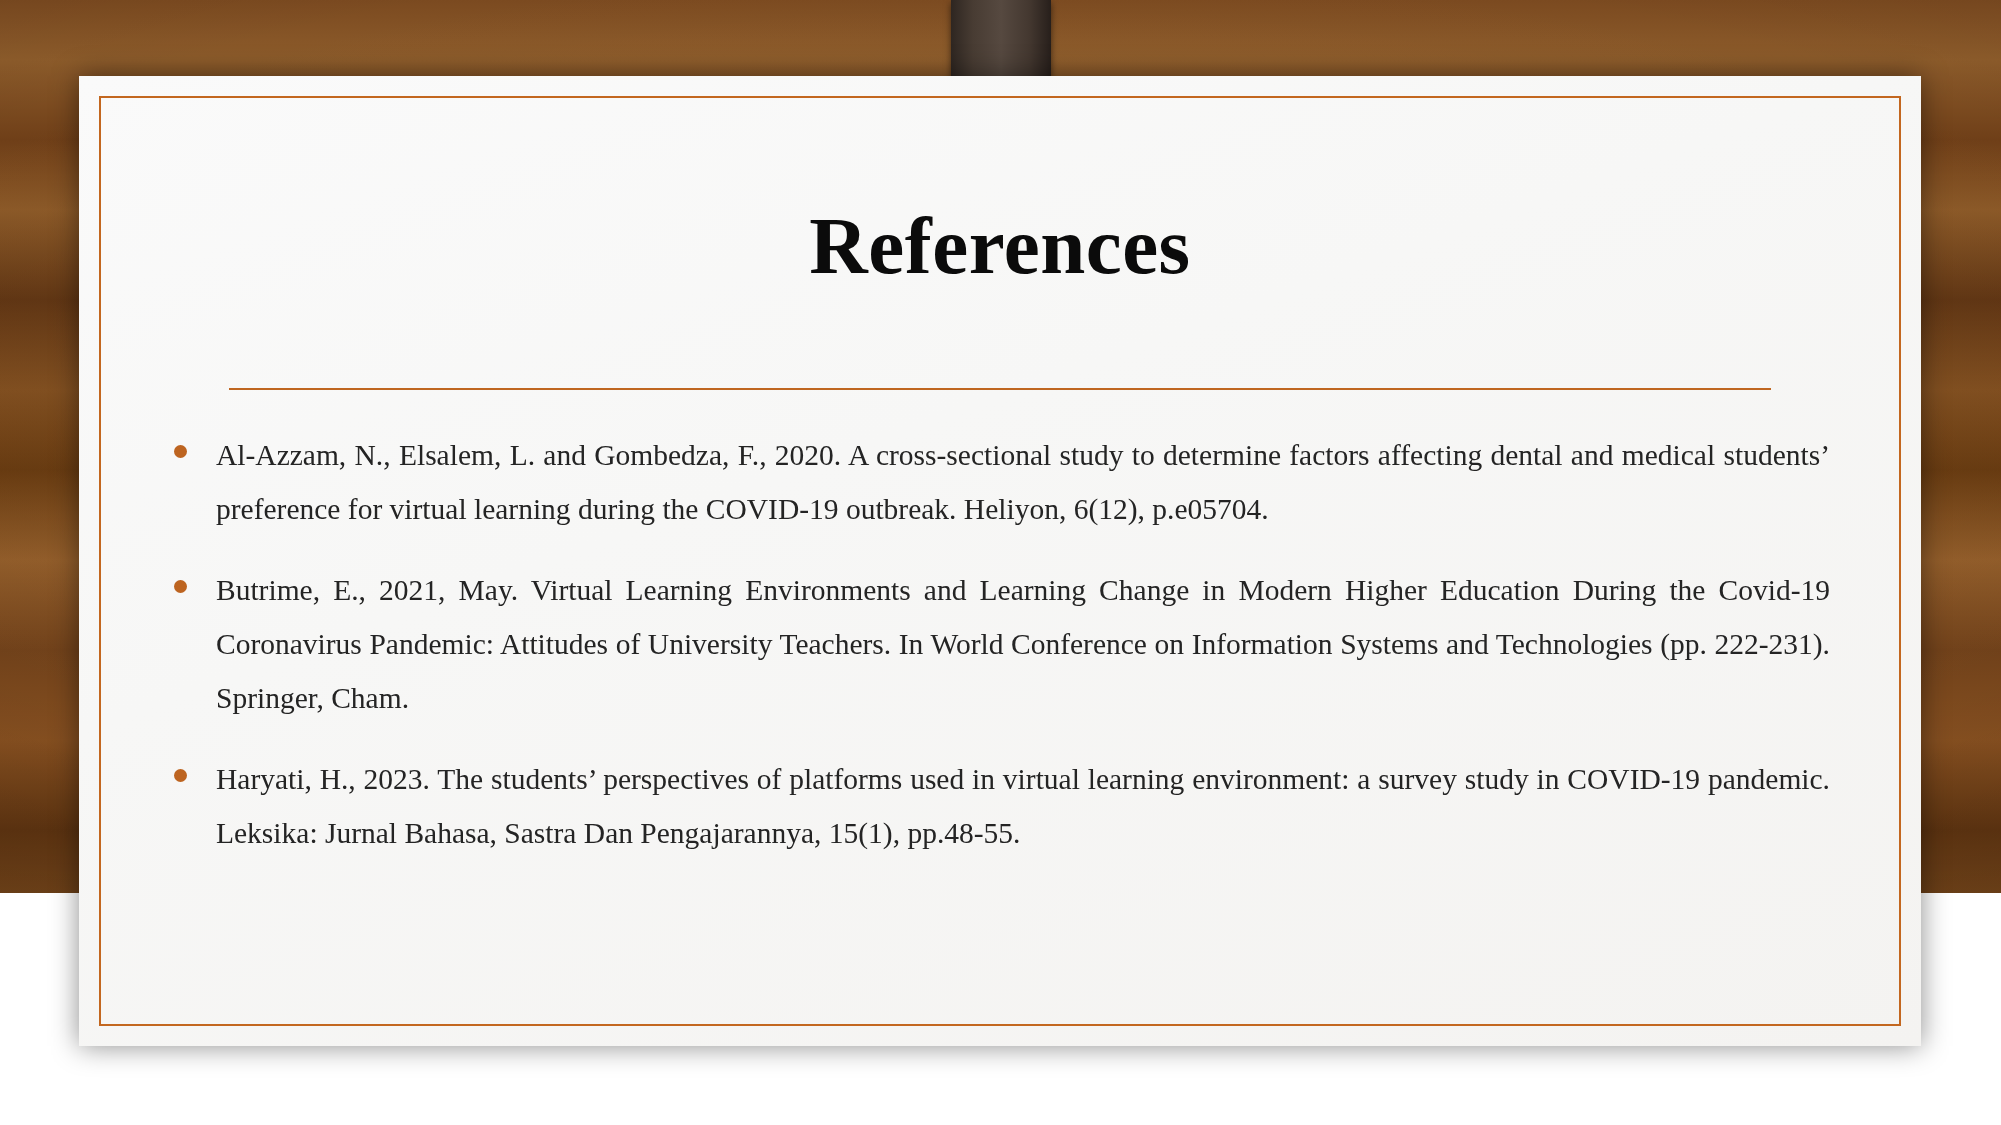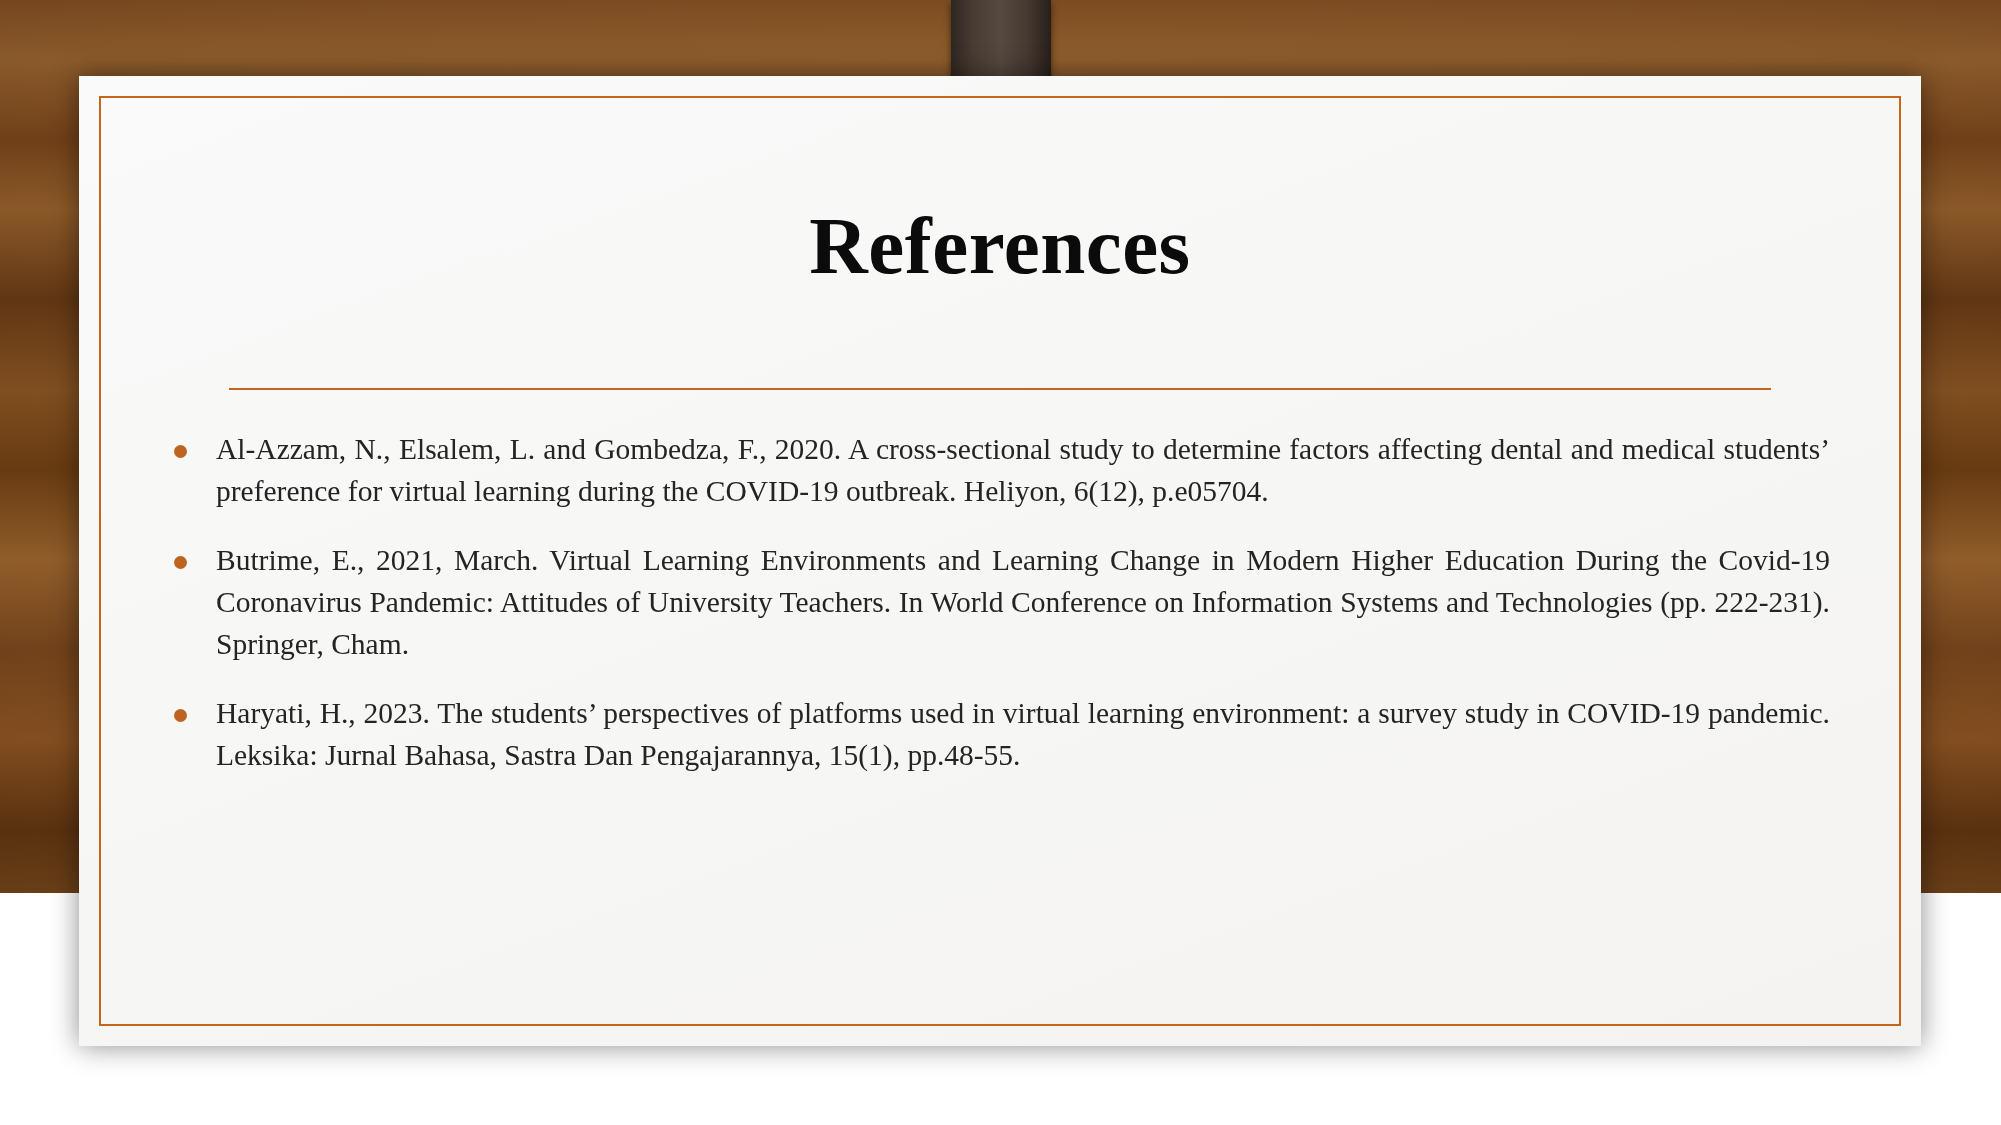--- a/index.html
+++ b/index.html
@@ -186,21 +186,21 @@
     display: inline-block;
     width: 13px;
     height: 13px;
     border-radius: 50%;
     background: #bd6420;
   }
   .ref-text {
     flex: 1 1 auto;
     font-family: "Liberation Serif", serif;
     font-size: 29.5px;
-    line-height: 42px;
+    line-height: 54px;
     color: #242424;
     text-align: justify;
     text-justify: inter-word;
     hyphens: none;
   }
 </style>
 </head>
 <body>
 
 <div class="stage">
@@ -222,21 +222,21 @@
 
       <div class="ref-list">
 
         <div class="ref-item">
           <span class="ref-bullet"><i></i></span>
           <span class="ref-text">Al-Azzam, N., Elsalem, L. and Gombedza, F., 2020. A cross-sectional study to determine factors affecting dental and medical students’ preference for virtual learning during the COVID-19 outbreak. Heliyon, 6(12), p.e05704.</span>
         </div>
 
         <div class="ref-item">
           <span class="ref-bullet"><i></i></span>
-          <span class="ref-text">Butrime, E., 2021, March. Virtual Learning Environments and Learning Change in Modern Higher Education During the Covid-19 Coronavirus Pandemic: Attitudes of University Teachers. In World Conference on Information Systems and Technologies (pp. 222-231). Springer, Cham.</span>
+          <span class="ref-text">Butrime, E., 2021, May. Virtual Learning Environments and Learning Change in Modern Higher Education During the Covid-19 Coronavirus Pandemic: Attitudes of University Teachers. In World Conference on Information Systems and Technologies (pp. 222-231). Springer, Cham.</span>
         </div>
 
         <div class="ref-item">
           <span class="ref-bullet"><i></i></span>
           <span class="ref-text">Haryati, H., 2023. The students’ perspectives of platforms used in virtual learning environment: a survey study in COVID-19 pandemic. Leksika: Jurnal Bahasa, Sastra Dan Pengajarannya, 15(1), pp.48-55.</span>
         </div>
 
       </div>
     </div>
   </div>

